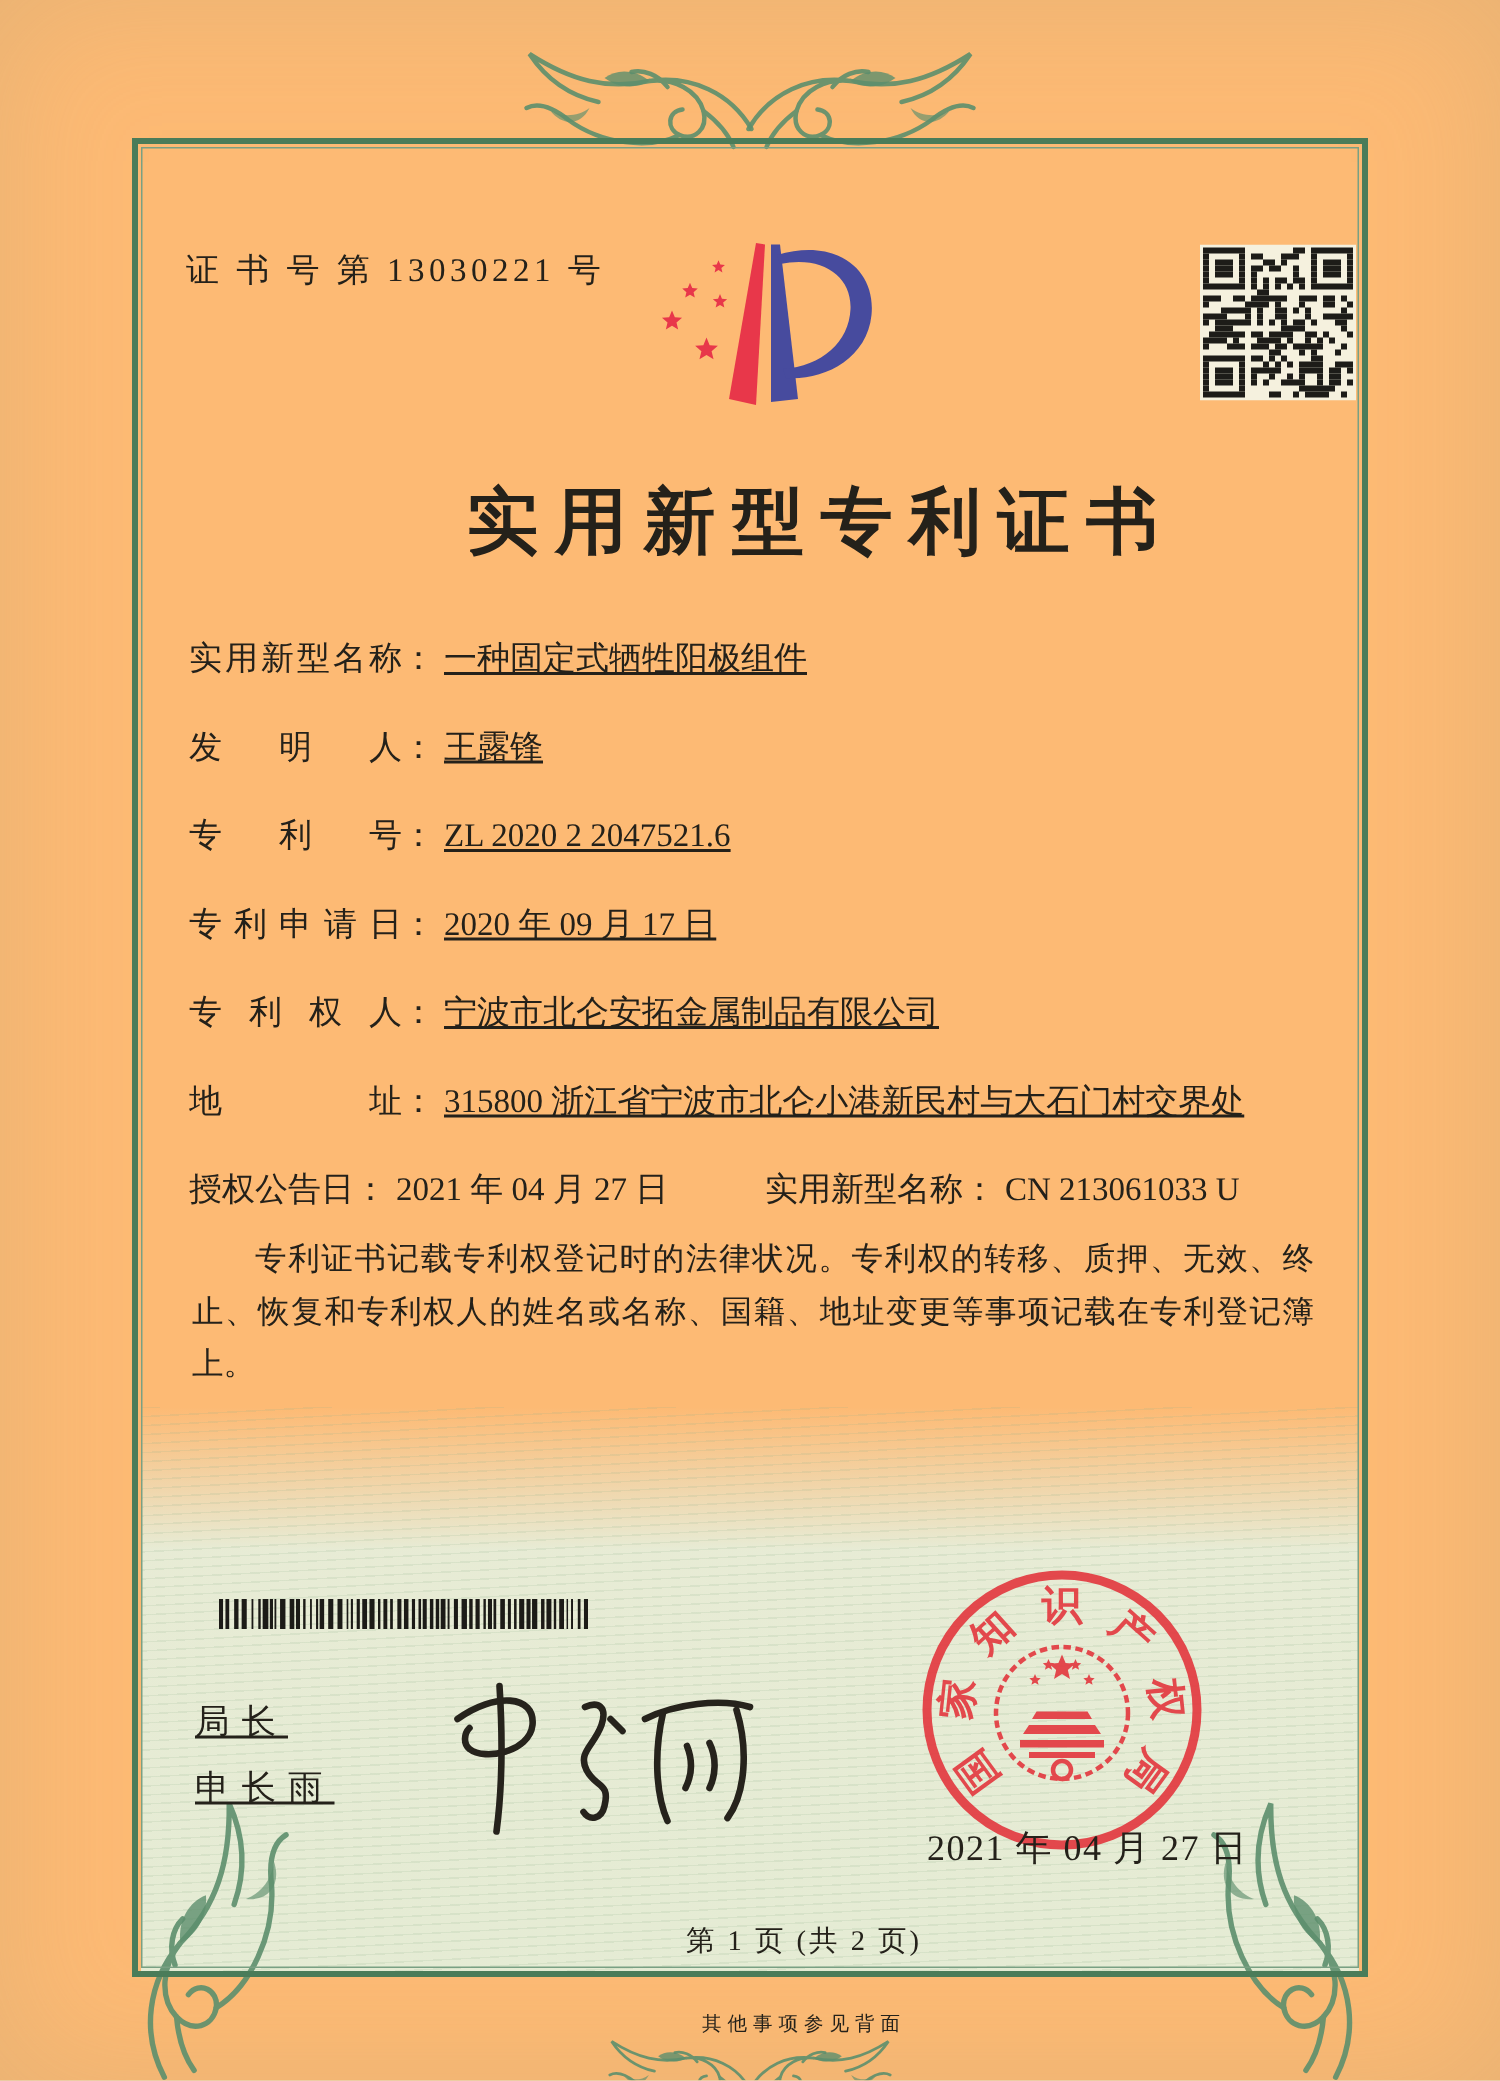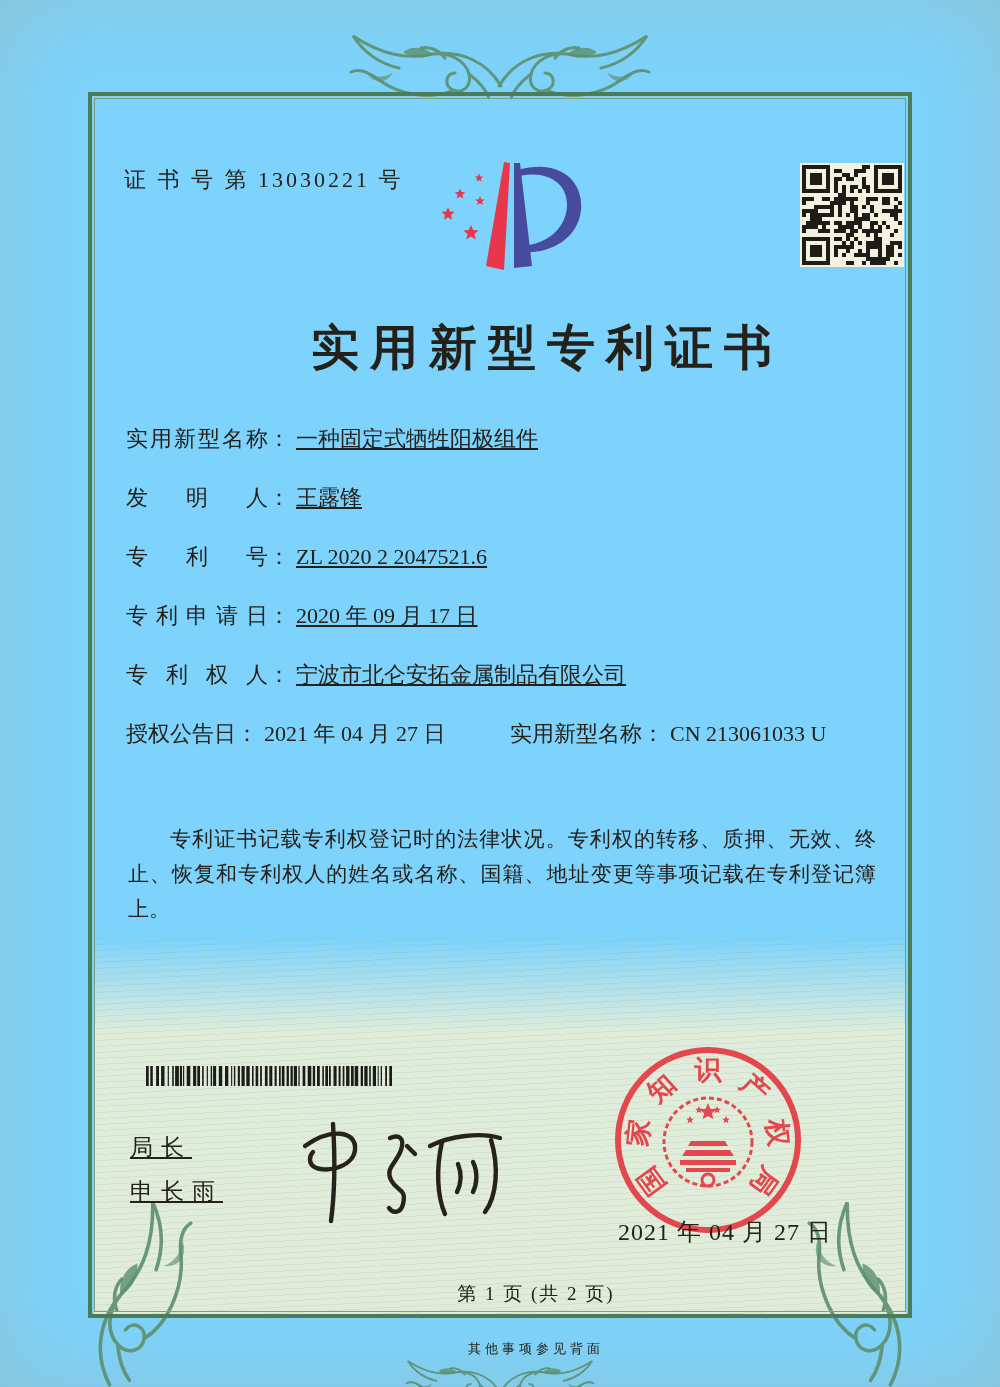--- a/index.html
+++ b/index.html
@@ -1,18 +1,18 @@
 <!DOCTYPE html>
 <html><head>
 <meta charset="utf-8">
 <style>
   html,body{margin:0;padding:0;background:#e9e4d2;}
   .page{
     position:relative;width:1000px;height:1387px;overflow:hidden;
-    background:#7dd3fc;
+    background:#fdba74;
     box-shadow:inset 0 0 90px rgba(175,158,115,0.28);
     font-family:"Liberation Serif","DejaVu Serif",serif;
     color:#24211a;
   }
   
   .guilloche{
     position:absolute;left:94px;top:938px;width:812px;height:378px;z-index:0;
     background:
       repeating-linear-gradient(177deg, rgba(141,176,138,0.16) 0 1px, rgba(141,176,138,0) 1px 6px),
       linear-gradient(to bottom, rgba(230,238,218,0) 0px, rgba(230,238,218,0.95) 95px, rgba(228,237,215,0.97) 100%);
@@ -437,20 +437,23 @@
       </div>
       <div class="field-row">
         <span class="field-label">专利号</span><span class="colon">：</span><span>ZL 2020 2 2047521.6</span>
       </div>
       <div class="field-row">
         <span class="field-label">专利申请日</span><span class="colon">：</span><span>2020 年 09 月 17 日</span>
       </div>
       <div class="field-row">
         <span class="field-label">专利权人</span><span class="colon">：</span><span>宁波市北仑安拓金属制品有限公司</span>
       </div>
+      <div class="field-row">
+        <span class="field-label">地址</span><span class="colon">：</span><span>315800 浙江省宁波市北仑小港新民村与大石门村交界处</span>
+      </div>
       <div class="grant-row">
         <span><span>授权公告日</span><span class="colon">：</span><span>2021 年 04 月 27 日</span></span>
         <span class="grant-no"><span>实用新型名称</span><span class="colon">：</span><span>CN 213061033 U</span></span>
       </div>
     </div>
 
     <div class="paras">
       <p>专利证书记载专利权登记时的法律状况。专利权的转移、质押、无效、终止、恢复和专利权人的姓名或名称、国籍、地址变更等事项记载在专利登记簿上。</p>
     </div>
 

